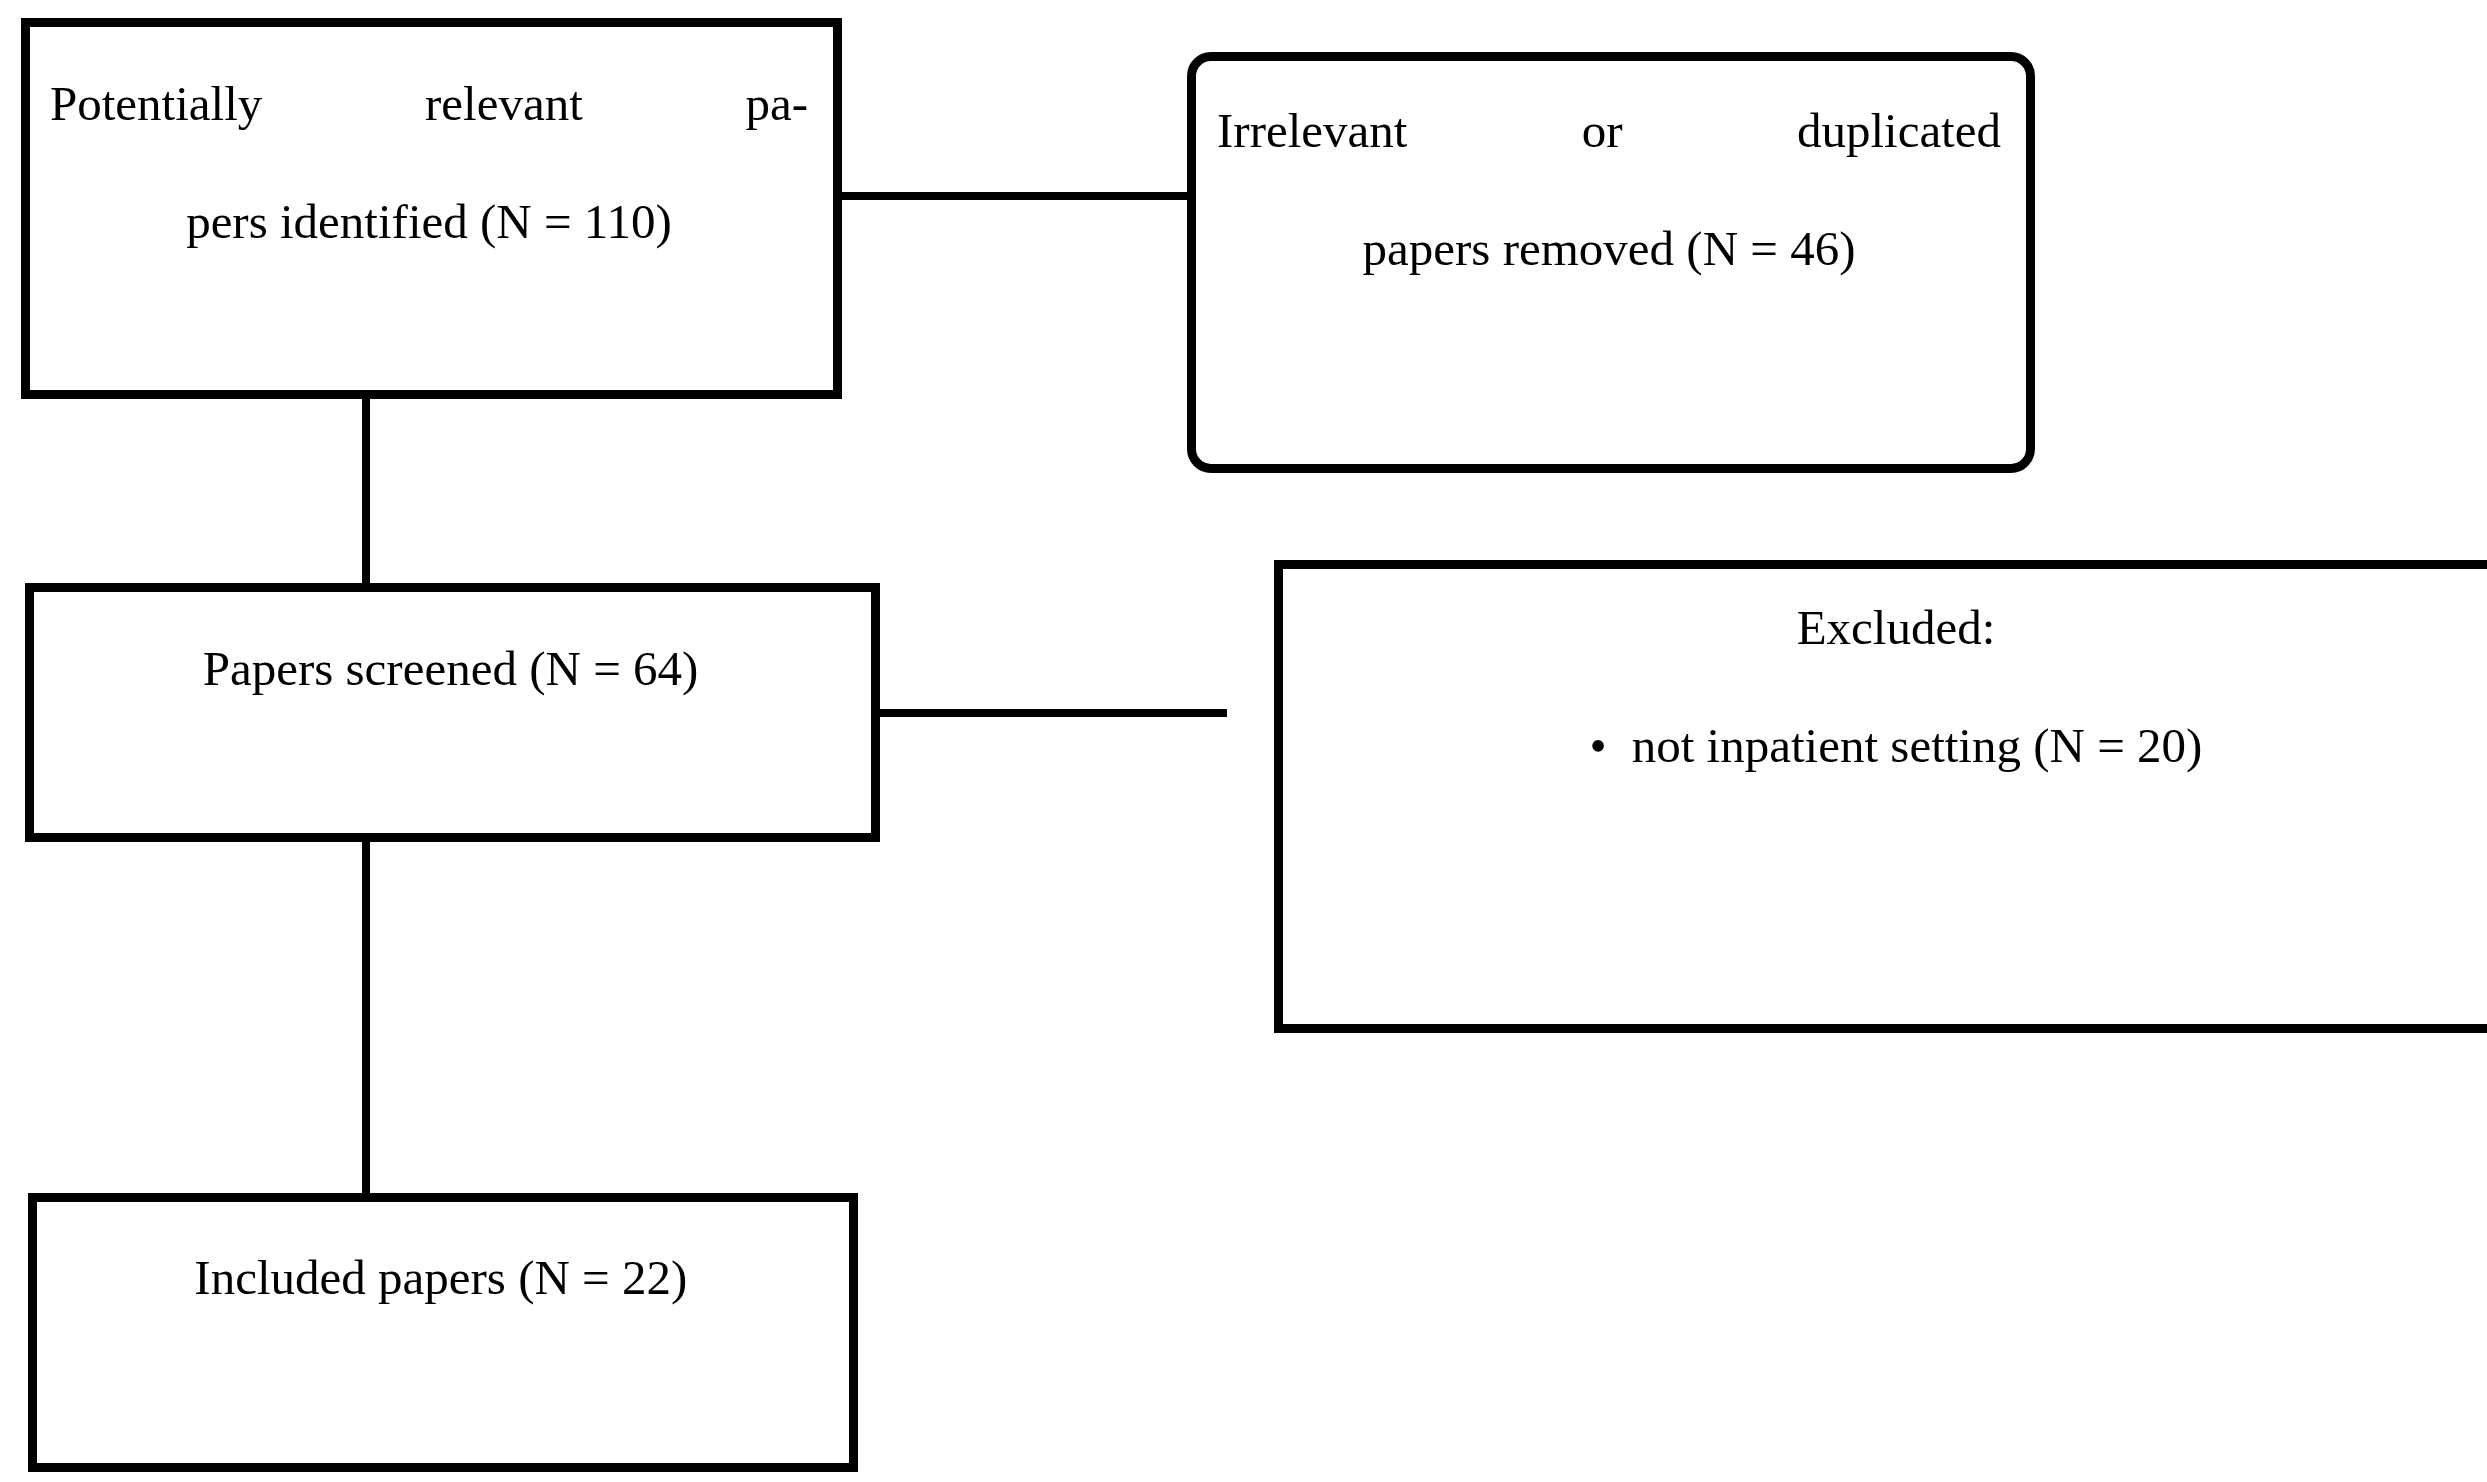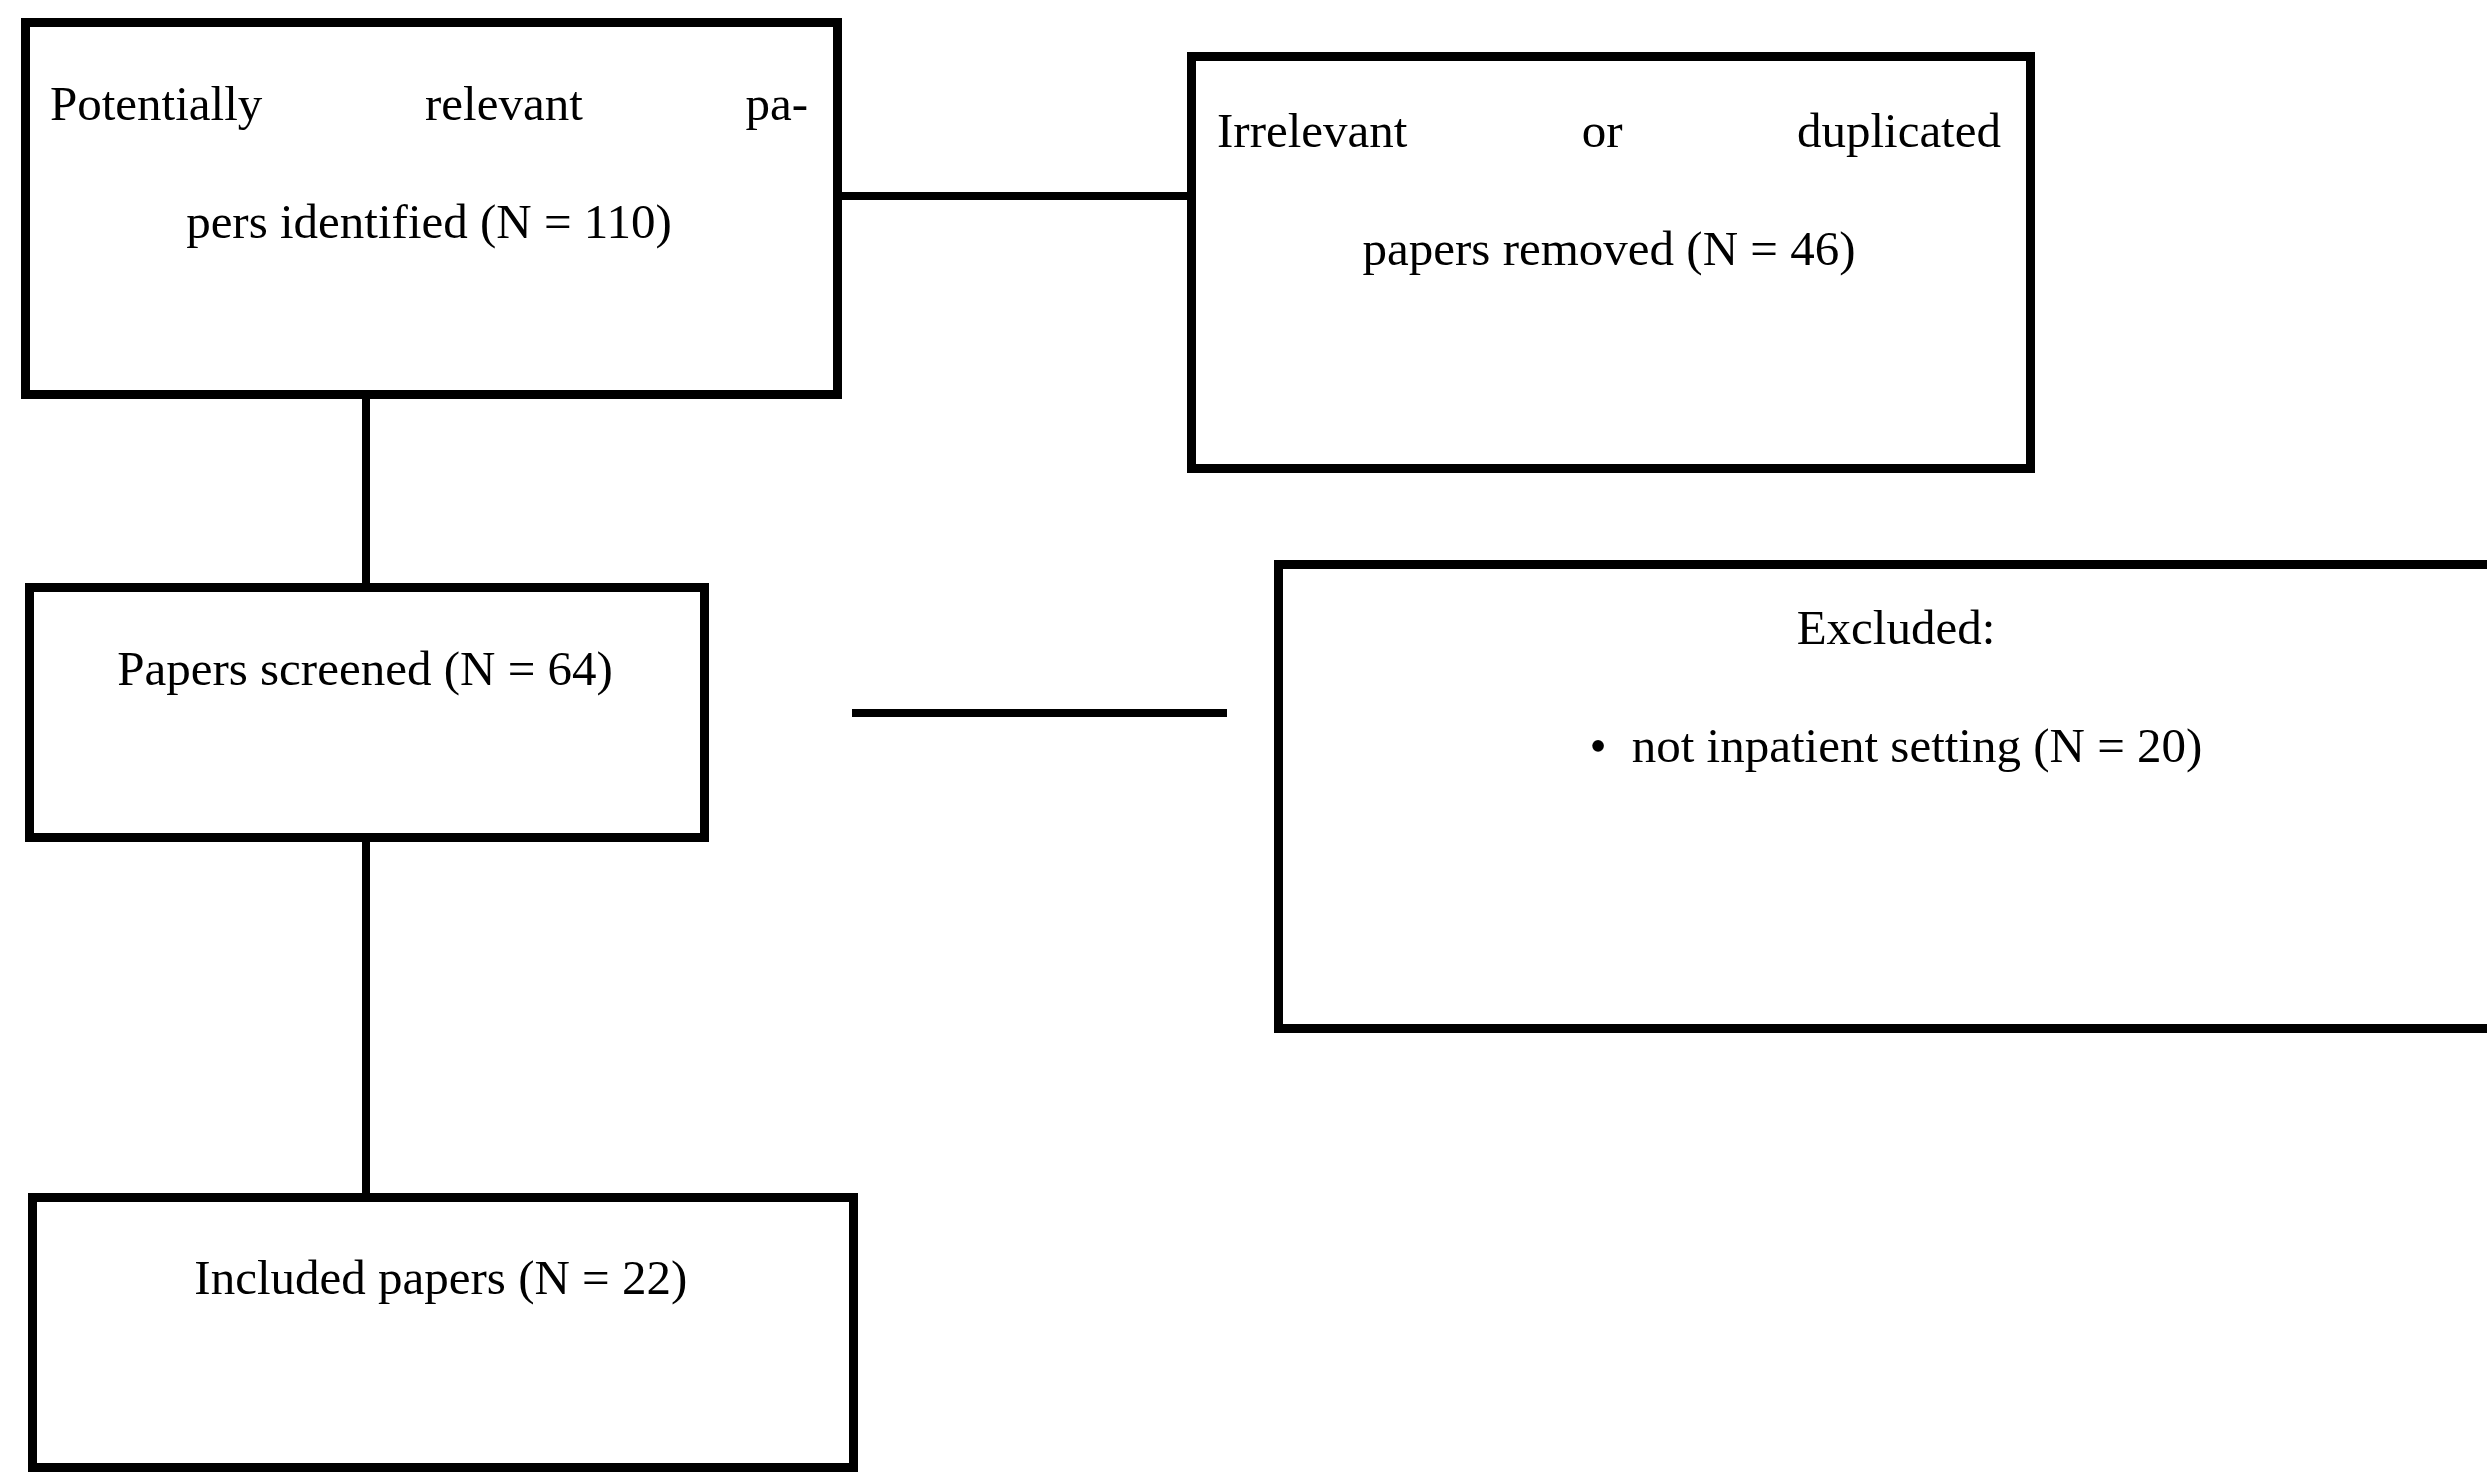--- a/index.html
+++ b/index.html
@@ -52,26 +52,26 @@
   <div class="connector" style="left:835px; top:192px; width:358px; height:8.3px;"></div>
   <div class="connector" style="left:362px; top:393px; width:8.3px; height:196px;"></div>
   <div class="connector" style="left:852px; top:709px; width:375px; height:8.3px;"></div>
   <div class="connector" style="left:362px; top:837px; width:8.3px; height:362px;"></div>
 
   <div class="box txt" style="left:21px; top:18.3px; width:821px; height:381px; padding:17.5px 25px 0 20px;">
     <div class="ln just">Potentially relevant pa-</div>
     <div class="ln">pers identified (N = 110)</div>
   </div>
 
-  <div class="box txt" style="left:1187px; top:52px; width:848px; height:421px; padding:10.8px 25px 0 21px;">
+  <div class="box txt" style="left:1187px; top:52px; width:848px; height:421px; padding:10.8px 25px 0 21px;border-radius:24px;">
     <div class="ln just">Irrelevant or duplicated</div>
     <div class="ln">papers removed (N = 46)</div>
   </div>
 
-  <div class="box txt" style="left:25px; top:583px; width:684px; height:259px; padding:18.3px 25px 0 21px;">
+  <div class="box txt" style="left:25px; top:583px; width:855px; height:259px; padding:18.3px 25px 0 21px;">
     <div class="ln">Papers screened (N = 64)</div>
   </div>
 
   <div class="box txt" style="left:1274px; top:560px; width:1246px; height:473px; padding:0 25px 0 23px;">
     <div class="ln">Excluded:</div>
     <div class="ln bullet-row">
       <span class="bullet">•</span><span>not inpatient setting (N = 20)</span>
     </div>
   </div>
 

